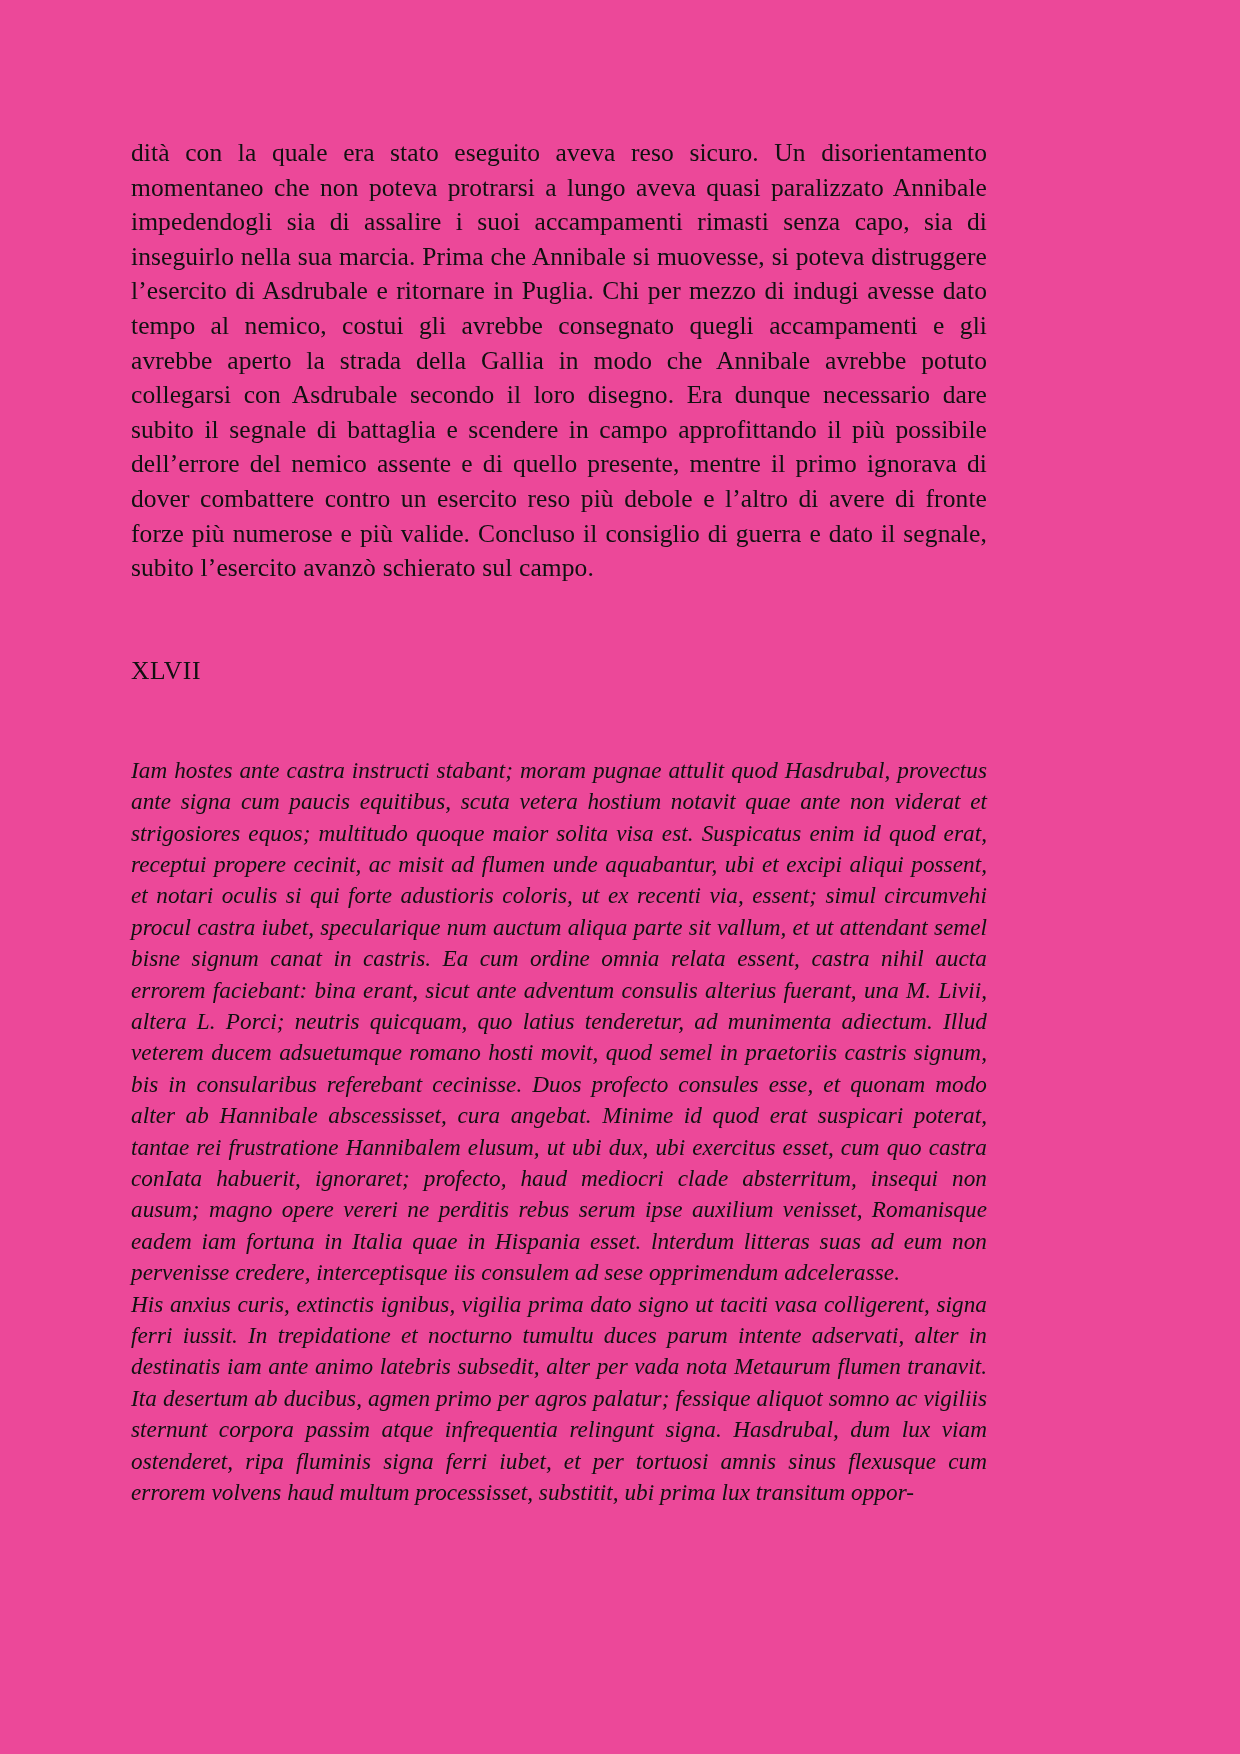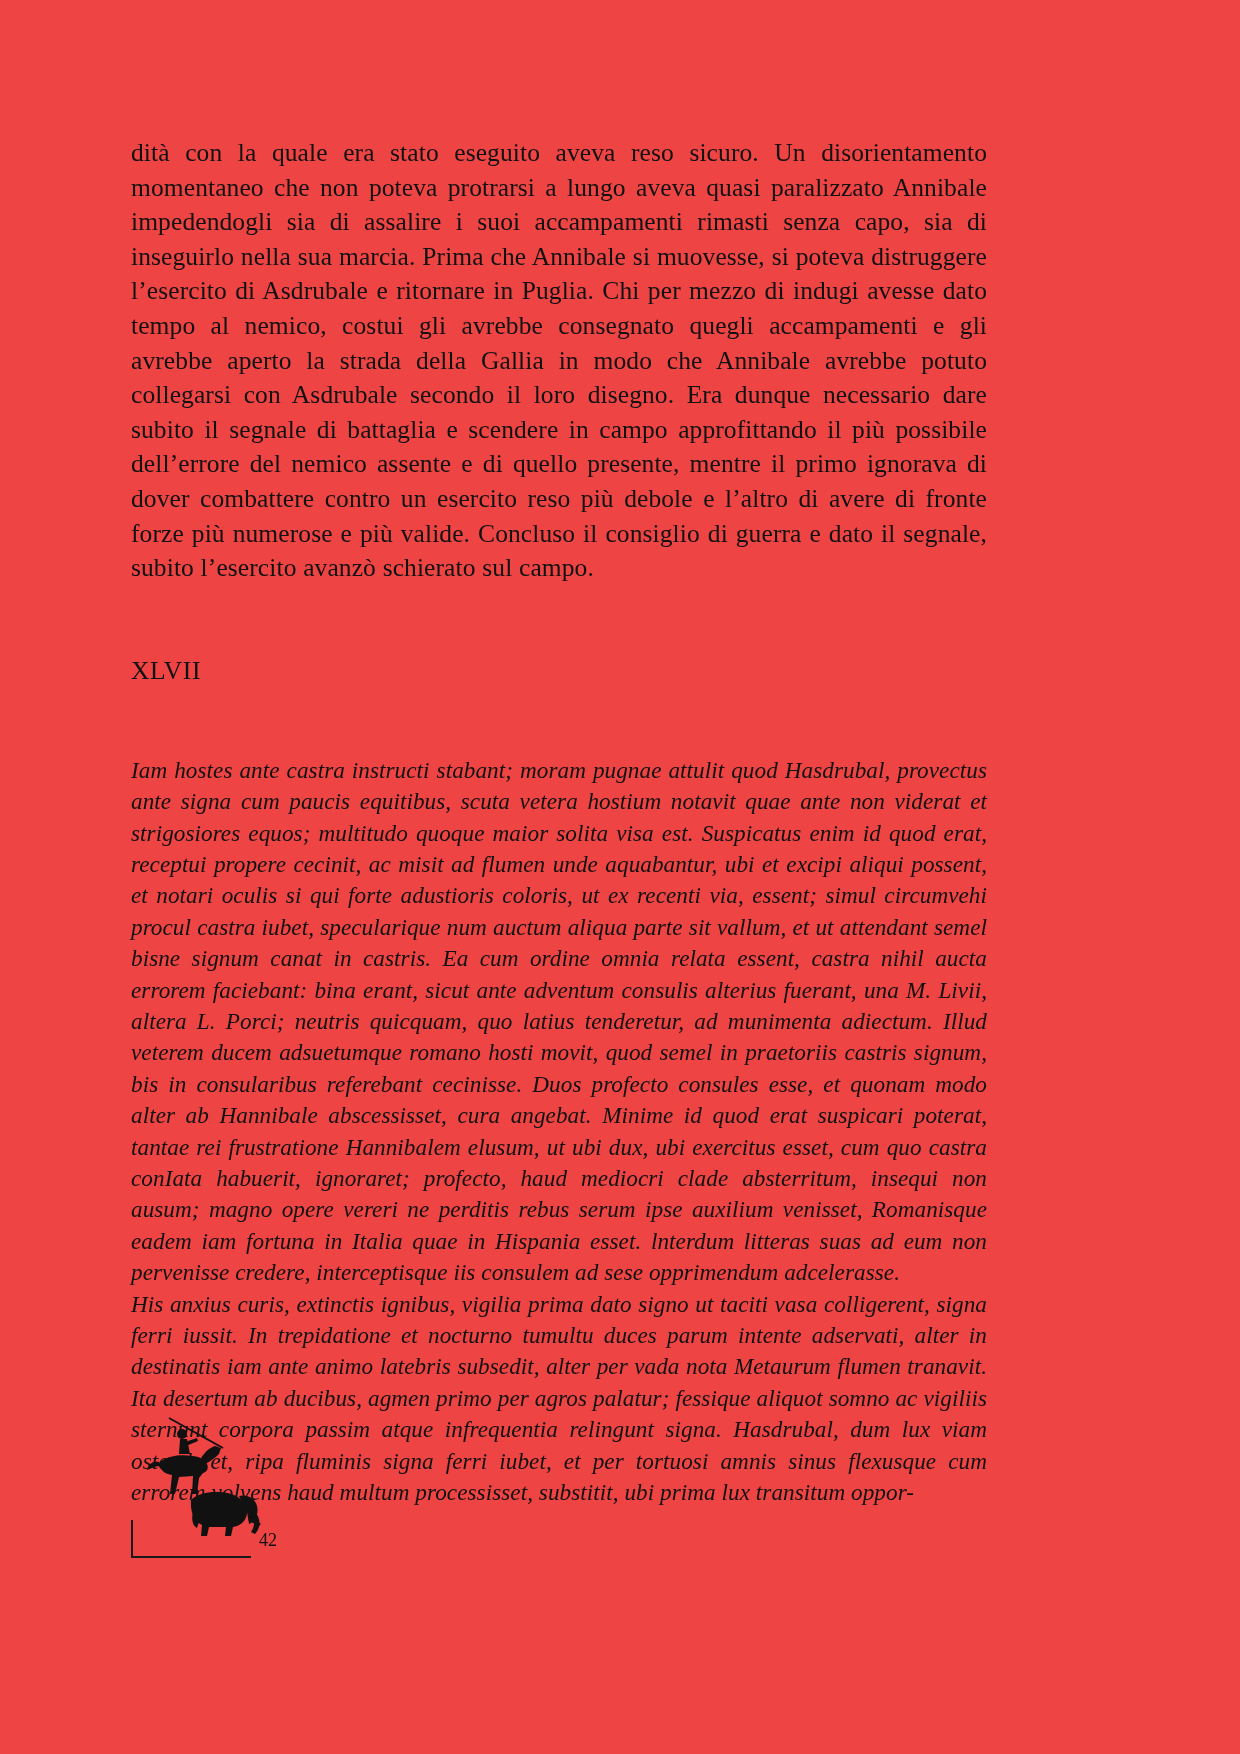--- a/index.html
+++ b/index.html
@@ -12,21 +12,21 @@
     height: 1754px;
     position: relative;
     font-family: "Liberation Serif", "DejaVu Serif", serif;
     color: #111111;
     overflow: hidden;
   }
 
   .page {
     position: absolute;
     inset: 0;
-    background: #ef4444;
+    background: #ec4899;
   }
 
   .content {
     position: absolute;
     left: 131px;
     top: 136px;
     width: 856px;
   }
 
   
@@ -130,55 +130,14 @@
       <h2 class="section-heading">XLVII</h2>
     </div>
 
     <div class="latin-block">
       <p class="para-la">Iam hostes ante castra instructi stabant; moram pugnae attulit quod Hasdrubal, provectus ante signa cum paucis equitibus, scuta vetera hostium notavit quae ante non viderat et strigosiores equos; multitudo quoque maior solita visa est. Suspicatus enim id quod erat, receptui propere cecinit, ac misit ad flumen unde aquabantur, ubi et excipi aliqui possent, et notari oculis si qui forte adustioris coloris, ut ex recenti via, essent; simul circumvehi procul castra iubet, specularique num auctum aliqua parte sit vallum, et ut attendant semel bisne signum canat in castris. Ea cum ordine omnia relata essent, castra nihil aucta errorem faciebant: bina erant, sicut ante adventum consulis alterius fuerant, una M. Livii, altera L. Porci; neutris quicquam, quo latius tenderetur, ad munimenta adiectum. Illud veterem ducem adsuetumque romano hosti movit, quod semel in praetoriis castris signum, bis in consularibus referebant cecinisse. Duos profecto consules esse, et quonam modo alter ab Hannibale abscessisset, cura angebat. Minime id quod erat suspicari poterat, tantae rei frustratione Hannibalem elusum, ut ubi dux, ubi exercitus esset, cum quo castra conIata habuerit, ignoraret; profecto, haud mediocri clade absterritum, insequi non ausum; magno opere vereri ne perditis rebus serum ipse auxilium venisset, Romanisque eadem iam fortuna in Italia quae in Hispania esset. lnterdum litteras suas ad eum non pervenisse credere, interceptisque iis consulem ad sese opprimendum adcelerasse.</p>
       <p class="para-la">His anxius curis, extinctis ignibus, vigilia prima dato signo ut taciti vasa colligerent, signa ferri iussit. In trepidatione et nocturno tumultu duces parum intente adservati, alter in destinatis iam ante animo latebris subsedit, alter per vada nota Metaurum flumen tranavit. Ita desertum ab ducibus, agmen primo per agros palatur; fessique aliquot somno ac vigiliis sternunt corpora passim atque infrequentia relingunt signa. Hasdrubal, dum lux viam ostenderet, ripa fluminis signa ferri iubet, et per tortuosi amnis sinus flexusque cum errorem volvens haud multum processisset, substitit, ubi prima lux transitum oppor-</p>
     </div>
 
   </div>
 
-  <div class="footer">
-
-    <svg class="vignette" viewBox="0 0 130 130">
-
-      <line x1="34" y1="10" x2="88" y2="40" stroke="#111" stroke-width="2"></line>
-
-      <circle cx="47" cy="26" r="5" fill="#111"></circle>
-      <path d="M45 31 L52 31 L55 46 L44 46 Z" fill="#111"></path>
-
-      <path d="M50 34 L62 30 L63 33 L51 38 Z" fill="#111"></path>
-
-      <path d="M24 56 C30 48 44 46 58 48 C66 49 70 52 72 56
-               C74 60 72 64 68 65 L64 70 L62 86 L57 86 L58 68
-               L44 69 L40 86 L35 86 L37 67 C30 66 25 62 24 56 Z" fill="#111"></path>
-
-      <path d="M66 50 C70 44 74 40 80 38 L86 40 L84 46
-               C80 50 74 54 70 56 Z" fill="#111"></path>
-
-      <path d="M24 54 C18 52 14 56 12 62 C17 60 21 58 25 58 Z" fill="#111"></path>
-
-      <path d="M56 92 C64 84 82 82 96 86 C106 89 112 96 112 104
-               C112 112 106 118 98 119 L96 128 L90 128 L91 119
-               L74 119 L72 128 L66 128 L67 117
-               C60 114 55 105 56 92 Z" fill="#111"></path>
-
-      <path d="M104 88 C112 86 120 90 122 98 C124 106 120 114 114 116
-               L112 104 Z" fill="#111"></path>
-
-      <path d="M120 104 C126 110 126 120 120 126 L116 124
-               C120 118 120 112 116 108 Z" fill="#111"></path>
-
-      <path d="M116 110 L126 116 L124 118 L114 113 Z" fill="#111"></path>
-
-      <path d="M58 104 C56 112 58 118 62 120 L64 114 Z" fill="#111"></path>
-    </svg>
-
-    <div class="footer-rule"></div>
-    <div class="footer-rule-h"></div>
-
-    <div class="page-number">42</div>
-  </div>
 
 </div>
 
 </body></html>

